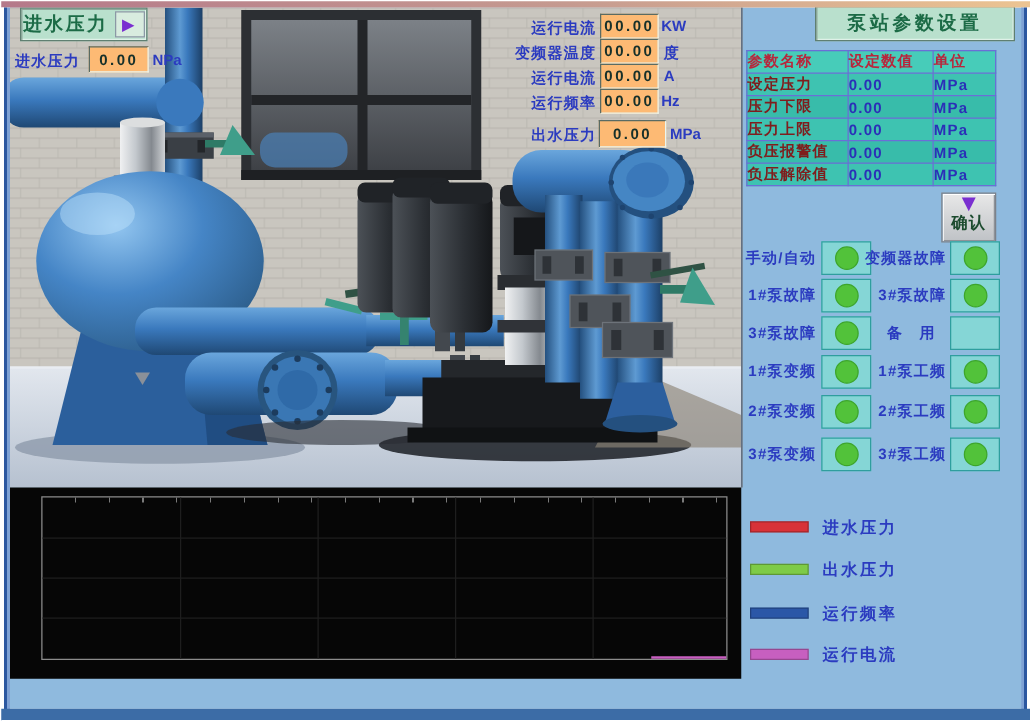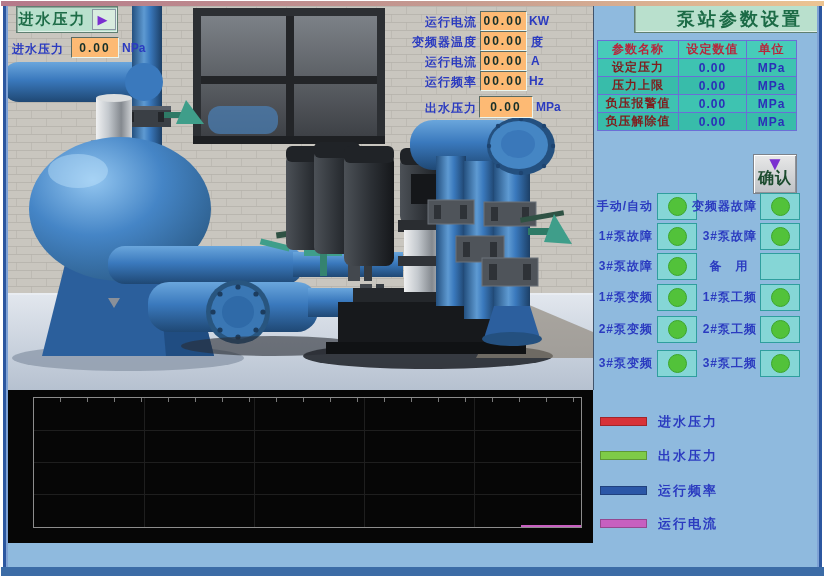--- a/index.html
+++ b/index.html
@@ -31,36 +31,36 @@
     display:flex;align-items:center;justify-content:center;color:#7a2fd0;font-size:13px;line-height:1;}
   .field-label{position:absolute;color:#2b3bc0;font-weight:bold;font-size:12px;letter-spacing:1px;white-space:nowrap;}
   .field-label.ralign{text-align:right;}
   .val-box{position:absolute;background:#fdba74;border-top:1px solid #5a6b63;border-left:1px solid #5a6b63;
     border-right:1px solid #eaf6f0;border-bottom:1px solid #eaf6f0;
     color:#16302a;font-weight:bold;font-size:12px;letter-spacing:2px;
     display:flex;align-items:center;justify-content:center;}
   .unit{position:absolute;color:#2b3bc0;font-weight:bold;font-size:12px;white-space:nowrap;}
 
   
-  .panel-title{left:634px;top:4px;width:158px;height:27px;font-size:18px;letter-spacing:3px;padding-left:26px;}
+  .panel-title{left:652px;top:4px;width:158px;height:27px;font-size:15px;letter-spacing:3px;}
   table.params{position:absolute;left:597px;top:40px;width:199px;border-collapse:collapse;
     background:#3ec3b1;table-layout:fixed;}
   table.params td,table.params th{border:1px solid #6b6ed6;height:17px;padding:0;
-    font-size:12px;font-weight:bold;text-align:center;letter-spacing:1px;}
+    font-size:12px;font-weight:bold;text-align:left;letter-spacing:1px;}
   table.params th{background:#47ccb9;color:#b8263c;}
   table.params td.pname{color:#7f1d1d;}
   table.params td.pval,table.params td.punit{color:#2b2fb8;letter-spacing:1px;}
   table.params tr:nth-child(odd) td{background:#38bcaa;}
   col.c-name{width:81px}col.c-val{width:68px}col.c-unit{width:50px}
 
   .confirm-btn{position:absolute;left:753px;top:154px;width:42px;height:38px;cursor:pointer;
     background:linear-gradient(180deg,#e8e8e8,#bfc2c6);border:1px solid #7d828a;
     box-shadow:1px 1px 0 #ffffff inset,-1px -1px 0 #8e9298 inset;text-align:center;}
   .confirm-btn .tri{color:#7a2fd0;font-size:19px;line-height:14px;display:block;margin-top:2px;}
-  .confirm-btn .cap{color:#1c4b2e;font-size:16px;font-weight:bold;line-height:12px;display:block;margin-top:1px;letter-spacing:1px;}
+  .confirm-btn .cap{color:#1c4b2e;font-size:13px;font-weight:bold;line-height:12px;display:block;margin-top:1px;letter-spacing:1px;}
 
   
   .lamp{position:absolute;width:38px;height:25px;background:#85d6d6;border:1px solid #2f9e9e;
     display:flex;align-items:center;justify-content:center;}
   .lamp .dot{width:17px;height:17px;border-radius:50%;background:#52c23a;border:1px solid #3da52b;}
 
   
   .swatch{position:absolute;width:45px;height:7px;border:1px solid rgba(0,0,0,.25);}
   .legend-label{position:absolute;color:#2b3bc0;font-weight:bold;font-size:13px;letter-spacing:2px;}
 
@@ -316,20 +316,25 @@
       <th>参数名称</th>
       <th>设定数值</th>
       <th>单位</th>
     </tr>
     <tr>
       <td class="pname">设定压力</td>
       <td class="pval">0.00</td>
       <td class="punit">MPa</td>
     </tr>
     <tr>
+      <td class="pname">压力下限</td>
+      <td class="pval">0.00</td>
+      <td class="punit">MPa</td>
+    </tr>
+    <tr>
       <td class="pname">压力上限</td>
       <td class="pval">0.00</td>
       <td class="punit">MPa</td>
     </tr>
     <tr>
       <td class="pname">负压报警值</td>
       <td class="pval">0.00</td>
       <td class="punit">MPa</td>
     </tr>
     <tr>

